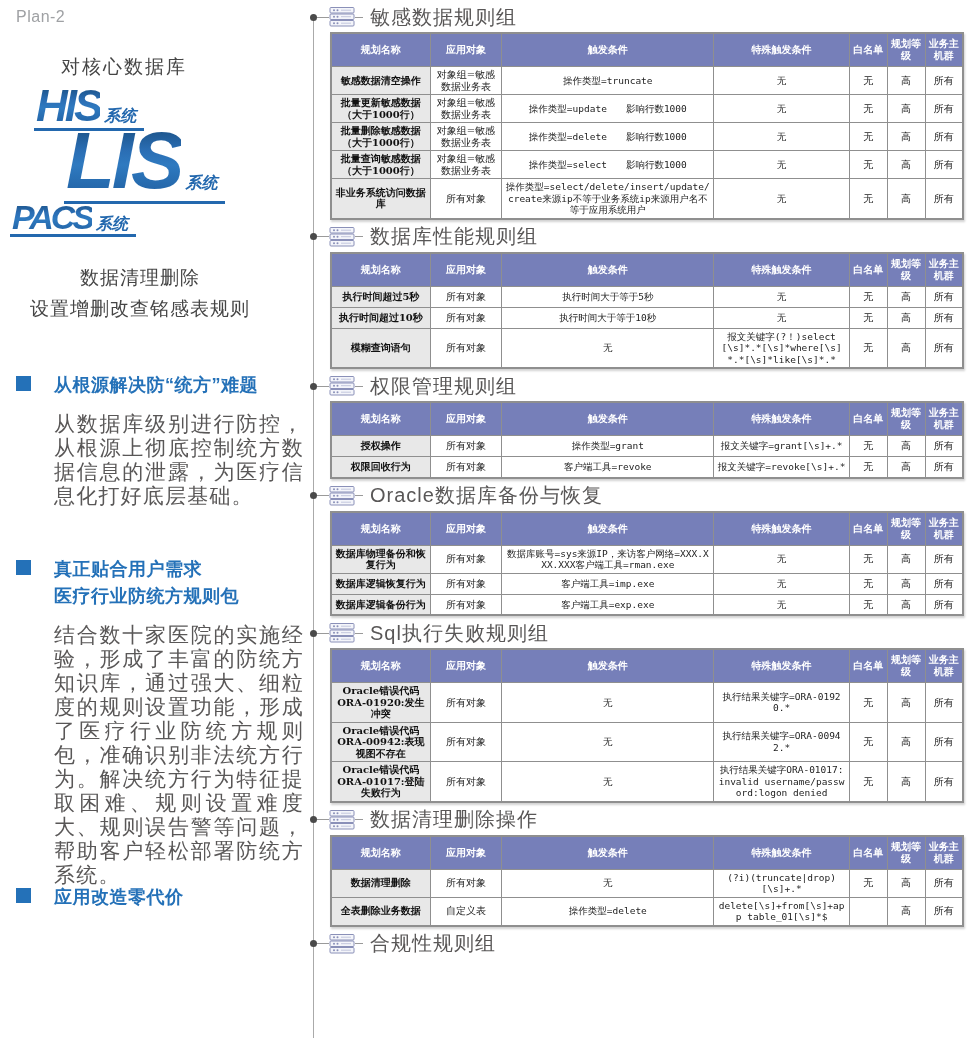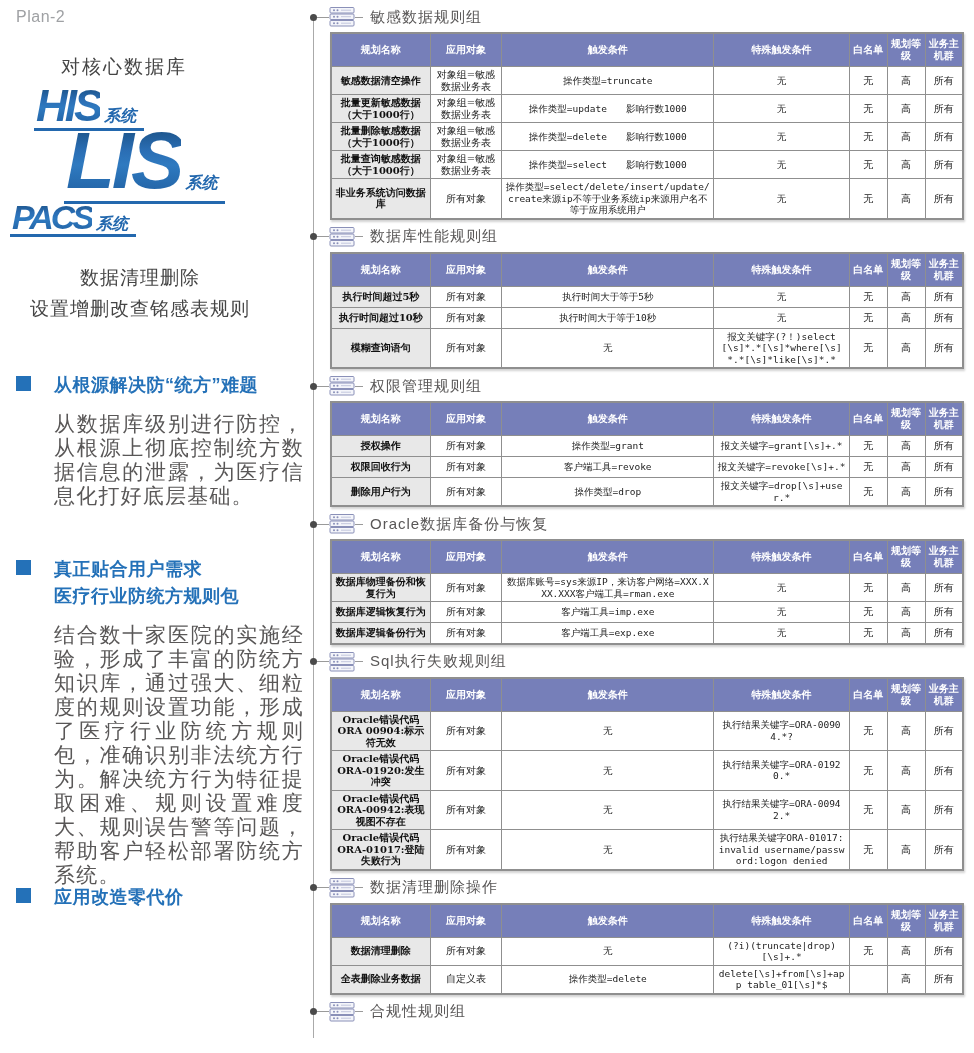--- a/index.html
+++ b/index.html
@@ -38,21 +38,21 @@
   #spine { position:absolute; left:313px; top:16px; width:1px; height:1022px; background:#aaaaaa; }
 
   
   #groups { position:absolute; left:310px; top:6px; width:660px; }
   .group { margin-bottom:6px; }
   .group-title-row { display:flex; align-items:center; height:22px; margin-bottom:4px; }
   .dot { width:7px; height:7px; border-radius:50%; background:#4a4a4a; flex:0 0 auto; }
   .hline { height:1px; background:#9a9a9a; flex:0 0 auto; }
   .hline.w1 { width:12px; } .hline.w2 { width:8px; margin-right:7px; }
   .db-icon { flex:0 0 auto; display:inline-flex; }
-  .group-title { font-size:15px; font-weight:500; color:#595757; letter-spacing:1px; font-family:"Liberation Sans",sans-serif; }
+  .group-title { font-size:20px; font-weight:500; color:#595757; letter-spacing:1px; font-family:"Liberation Sans",sans-serif; }
 
   table.rules { margin-left:20px; width:634px; border-collapse:collapse; border:2px solid #8f8f8f;
                 box-shadow:1px 2px 2px rgba(0,0,0,.18); table-layout:fixed; }
   table.rules th { background:#767fb9; color:#ffffff; font-size:10px; font-weight:bold;
                    padding:4px 2px; border:1px solid #8f8f8f; line-height:12px; text-align:center; }
   table.rules td { border:1px solid #8f8f8f; padding:2px 3px; font-size:10px; line-height:11.5px;
                    text-align:center; vertical-align:middle; color:#222; height:21px;
                    font-family:"DejaVu Serif", serif; }
   table.rules td.c0 { background:#e8e8e8; font-weight:bold; color:#111; }
   table.rules td.c2, table.rules td.c3 { font-family:"DejaVu Sans Mono", monospace; font-size:9.5px; word-break:break-all; }
@@ -335,29 +335,20 @@
             </tr>
             <tr>
               <td class="c0">权限回收行为</td>
               <td class="c1">所有对象</td>
               <td class="c2">客户端工具=revoke</td>
               <td class="c3">报文关键字=revoke[\s]+.*</td>
               <td class="c4">无</td>
               <td class="c5">高</td>
               <td class="c6">所有</td>
             </tr>
-            <tr>
-              <td class="c0">删除用户行为</td>
-              <td class="c1">所有对象</td>
-              <td class="c2">操作类型=drop</td>
-              <td class="c3">报文关键字=drop[\s]+user.*</td>
-              <td class="c4">无</td>
-              <td class="c5">高</td>
-              <td class="c6">所有</td>
-            </tr>
           </tbody>
         </table>
       </section>
       <section class="group">
         <div class="group-title-row">
           <span class="dot"></span>
           <span class="hline w1"></span>
           <span class="db-icon">
             <svg width="26" height="20" viewBox="0 0 26 20">
               <rect x="1" y="0.5" width="24" height="5.5" rx="1" fill="#f4f5fa" stroke="#8a90b8"></rect>
@@ -468,29 +459,20 @@
               <th>应用对象</th>
               <th>触发条件</th>
               <th>特殊触发条件</th>
               <th>白名单</th>
               <th>规划等级</th>
               <th>业务主机群</th>
             </tr>
           </thead>
           <tbody>
             <tr>
-              <td class="c0">Oracle错误代码ORA 00904:标示符无效</td>
-              <td class="c1">所有对象</td>
-              <td class="c2">无</td>
-              <td class="c3">执行结果关键字=ORA-00904.*?</td>
-              <td class="c4">无</td>
-              <td class="c5">高</td>
-              <td class="c6">所有</td>
-            </tr>
-            <tr>
               <td class="c0">Oracle错误代码ORA-01920:发生冲突</td>
               <td class="c1">所有对象</td>
               <td class="c2">无</td>
               <td class="c3">执行结果关键字=ORA-01920.*</td>
               <td class="c4">无</td>
               <td class="c5">高</td>
               <td class="c6">所有</td>
             </tr>
             <tr>
               <td class="c0">Oracle错误代码ORA-00942:表现视图不存在</td>

